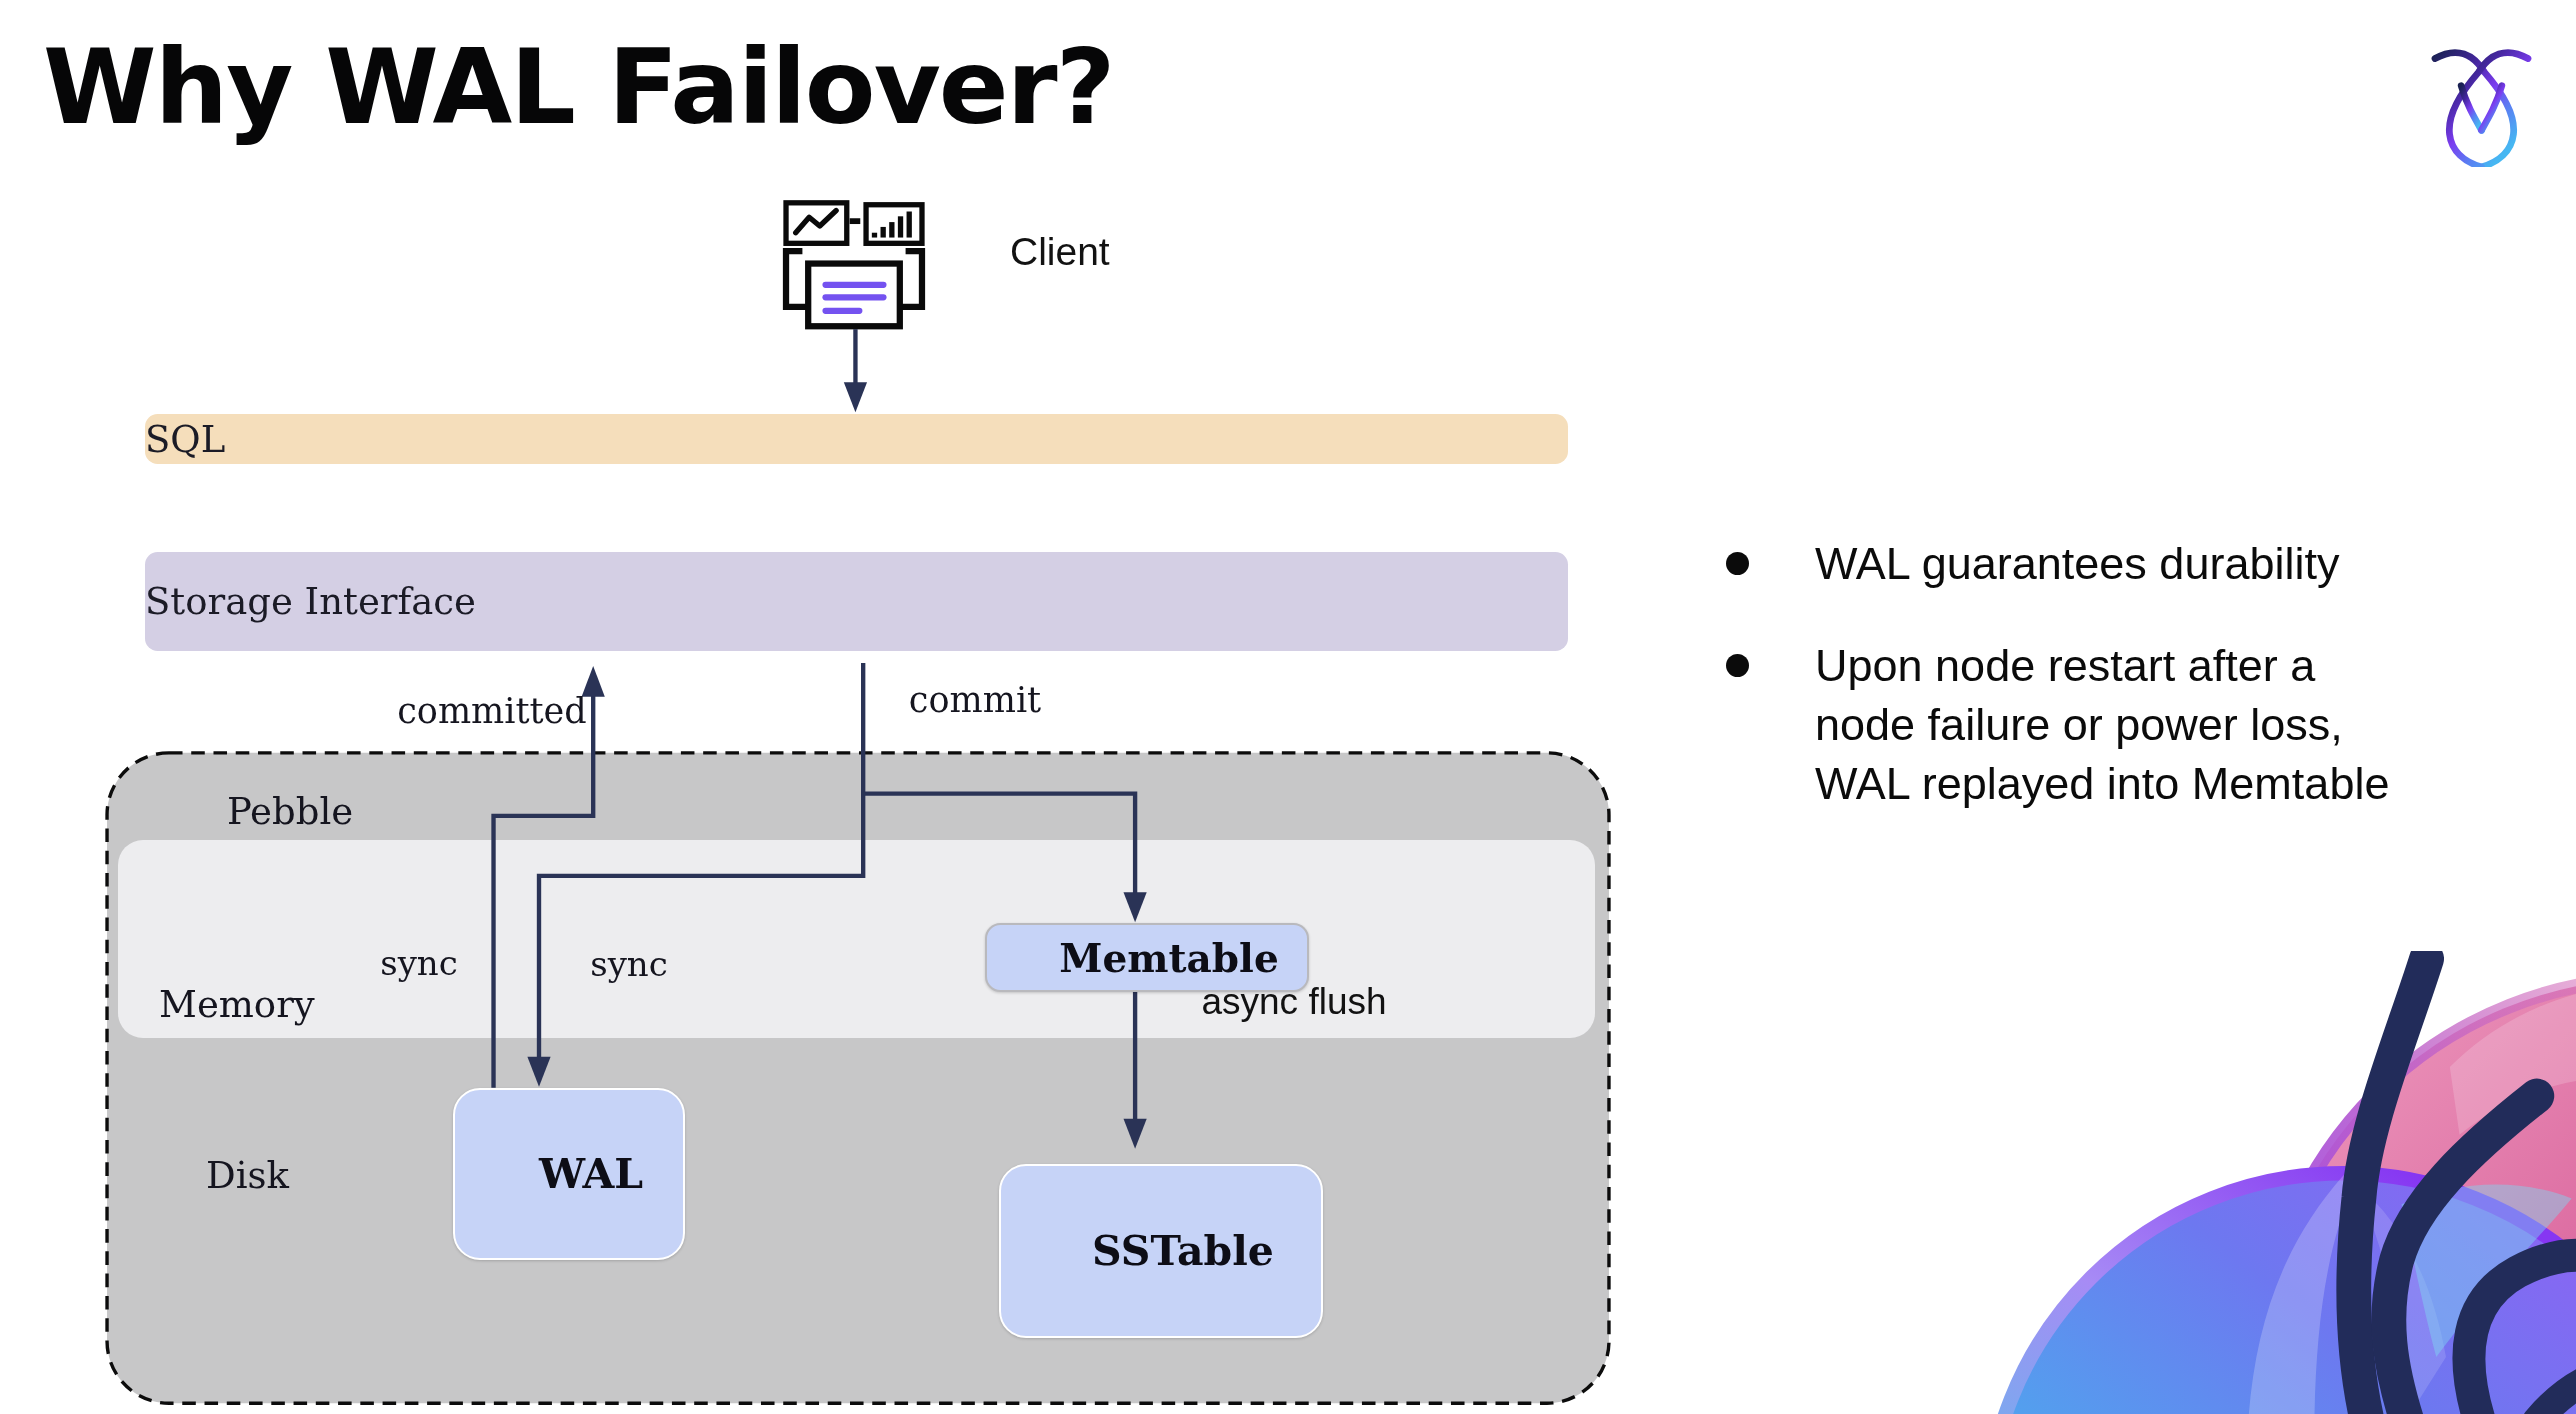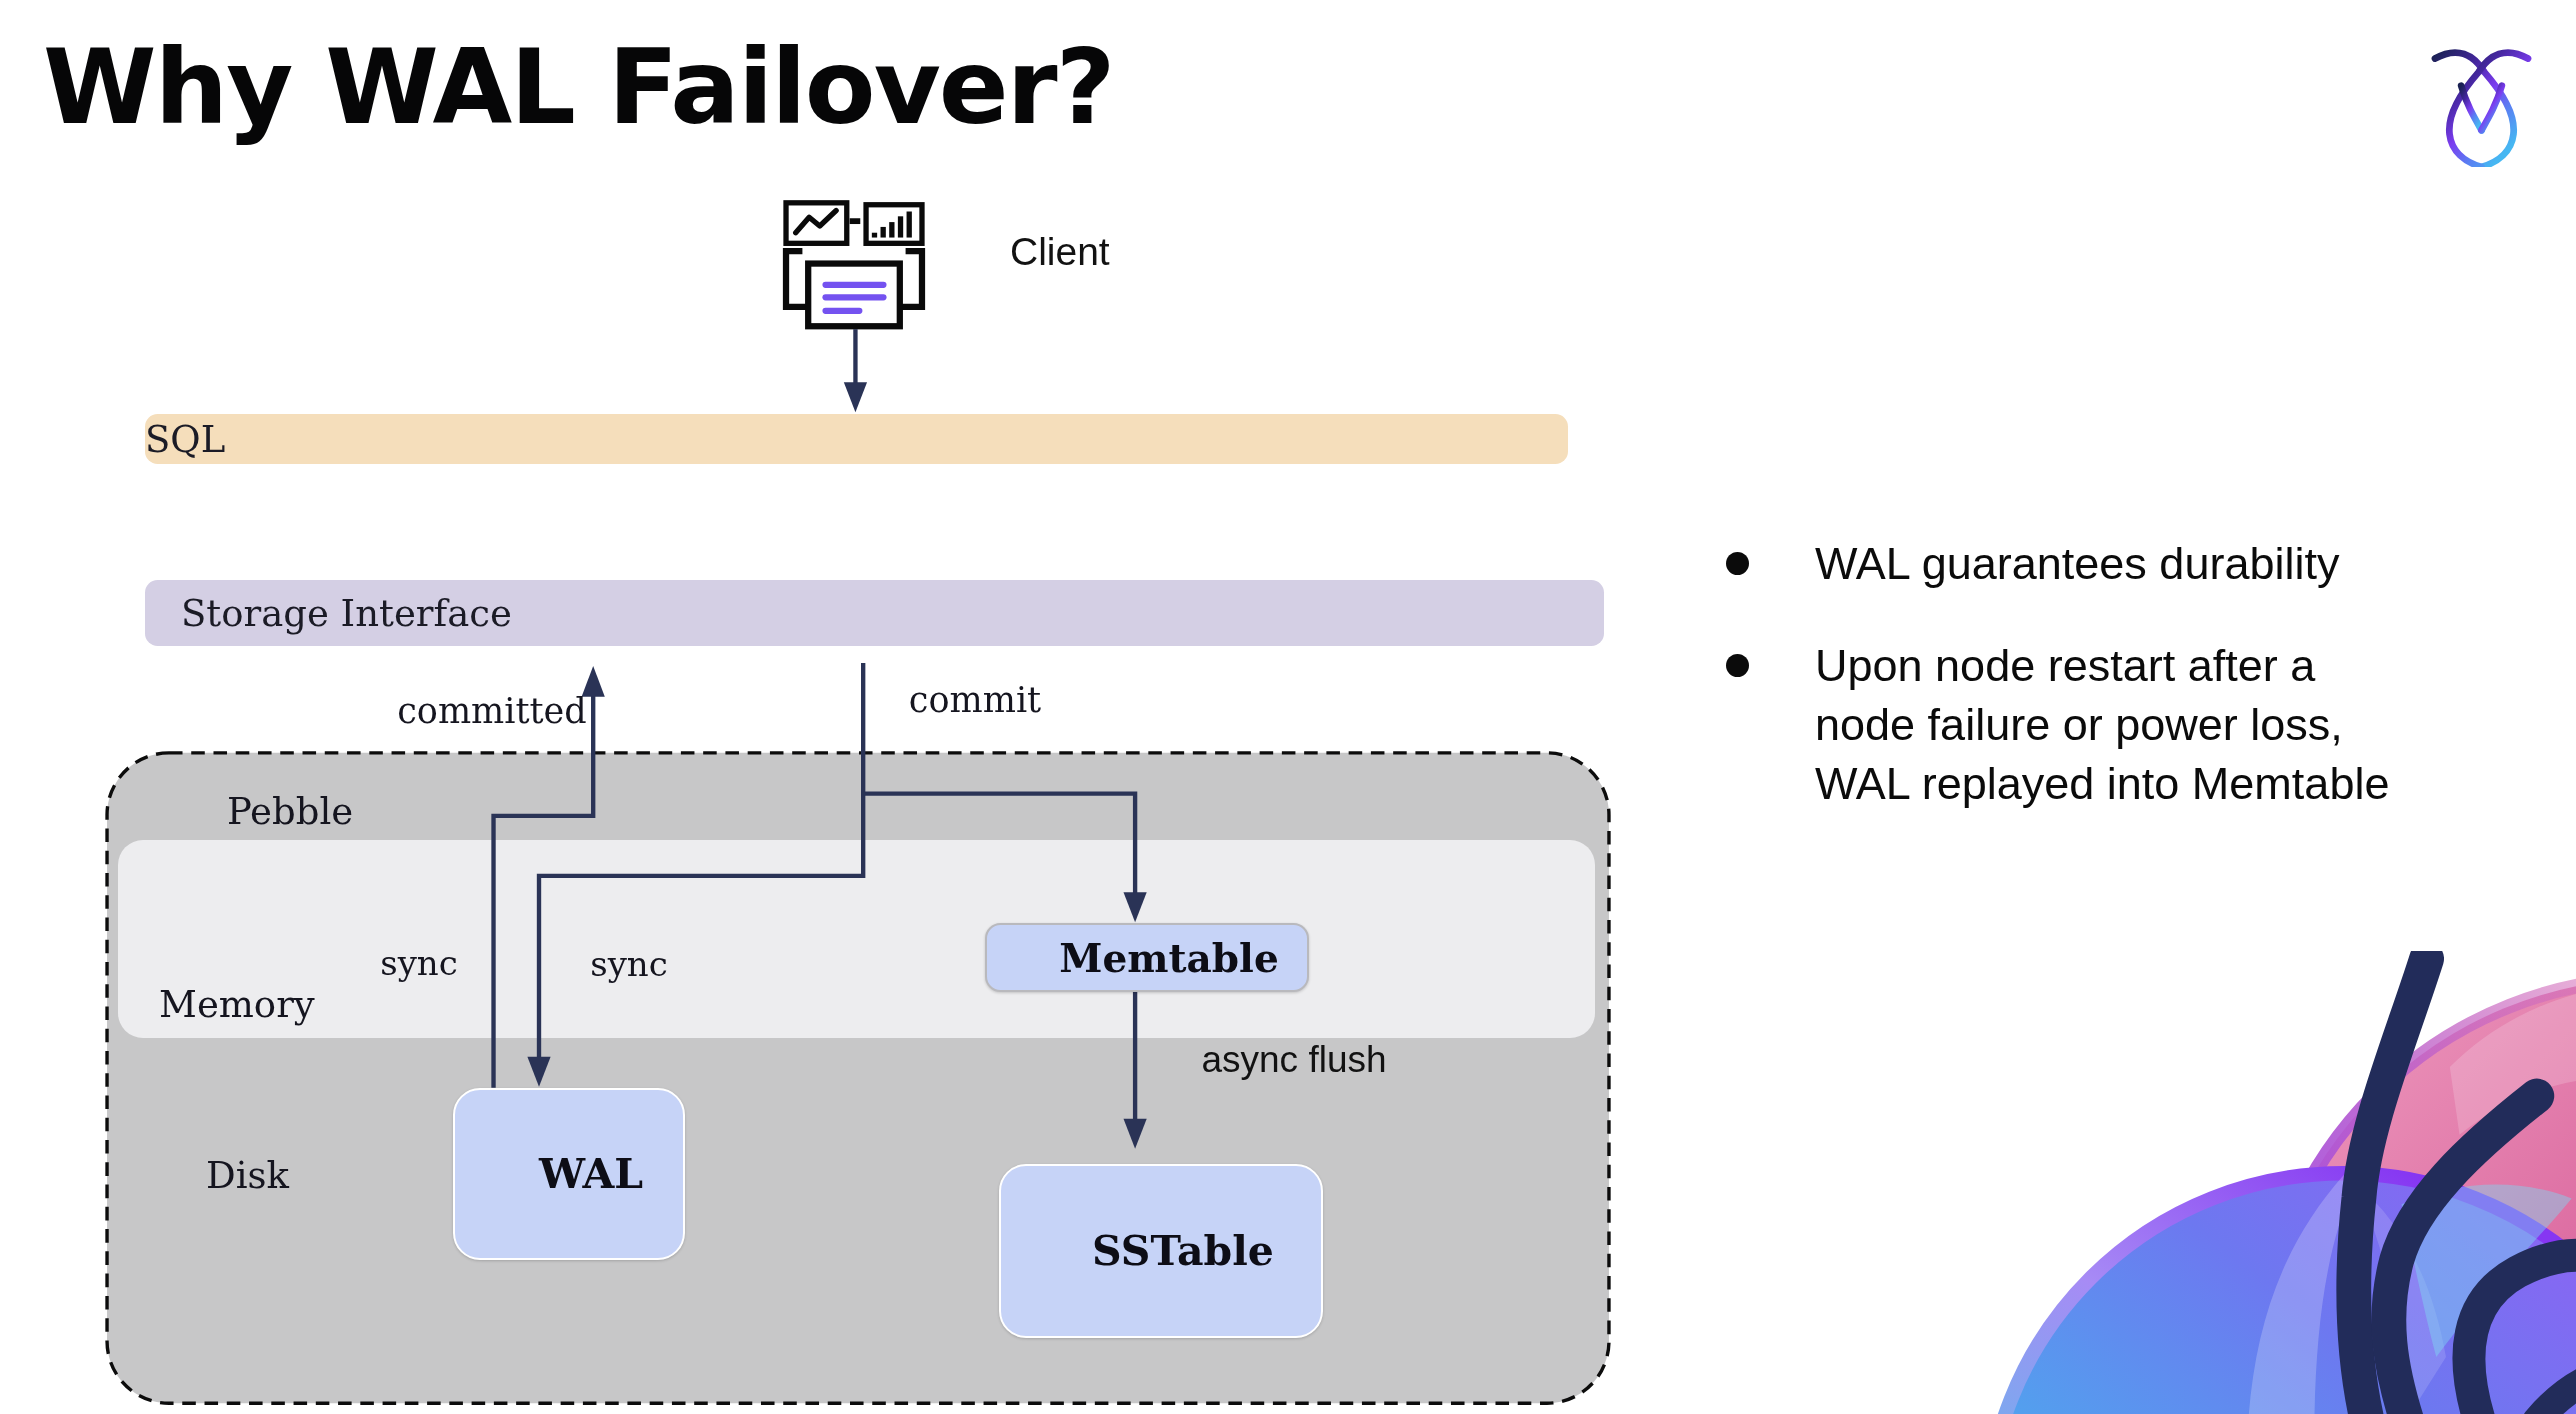--- a/index.html
+++ b/index.html
@@ -9,39 +9,39 @@
 
   
   .title{left:43px;top:21px;font-family:"DejaVu Sans","Liberation Sans",sans-serif;
          font-weight:bold;font-size:103px;letter-spacing:-1.9px;color:#060607;line-height:1.3;}
 
   
   .bar{left:145px;width:1423px;border-radius:12.6px;display:flex;align-items:center;
        font-family:"DejaVu Serif","Liberation Serif",serif;font-size:37px;color:#1b1b26;}
   .bar-sql{top:414px;height:50px;}
   .bar-kv{top:505px;height:49px;}
-  .bar-storage{top:580px;height:66px;padding-left:36px;}
+  .bar-storage{top:552px;height:99px;}
 
   
   .serif-label{font-family:"DejaVu Serif","Liberation Serif",serif;color:#15151f;}
   .memory-band{left:118px;top:840px;width:1477px;height:198px;border-radius:25px;}
 
   
   .node{display:flex;align-items:center;justify-content:center;
         font-family:"DejaVu Serif","Liberation Serif",serif;font-weight:bold;color:#0d0d16;
         box-shadow:0 1px 2.9px rgba(0,0,0,.18);padding-left:44px;}
   .node-wal{left:453px;top:1088px;width:184px;height:168px;border:2.9px solid #ffffff;border-radius:27px;font-size:41px;}
   .node-memtable{left:985px;top:923px;width:276px;height:65px;border:2.9px solid #b9b9bd;border-radius:15.5px;font-size:39px;}
   .node-sstable{left:999px;top:1148px;width:276px;height:170px;border:2.9px solid #ffffff;border-radius:27px;font-size:41px;}
 
   .edge-label{font-size:35px;}
   .center-x{transform:translateX(-50%);}
 
   .client-label{left:1010px;top:230px;font-size:39px;color:#121212;}
-  .async-label{left:1294px;top:1039px;font-size:37px;color:#121212;}
+  .async-label{left:1294px;top:981px;font-size:37px;color:#121212;}
 
   
   .bullets{left:1726px;top:534px;width:832px;display:flex;flex-direction:column;gap:43px;}
   .bullet-row{display:flex;align-items:flex-start;}
   .bullet-dot{width:23px;height:23px;border-radius:50%;background:#0b0b0b;margin-top:18.4px;margin-right:66px;flex:0 0 auto;}
   .bullet-text{font-size:45px;line-height:59px;color:#0b0b0b;white-space:pre-line;}
 
   svg{display:block;}
   .no-events{pointer-events:none;}
 </style>

